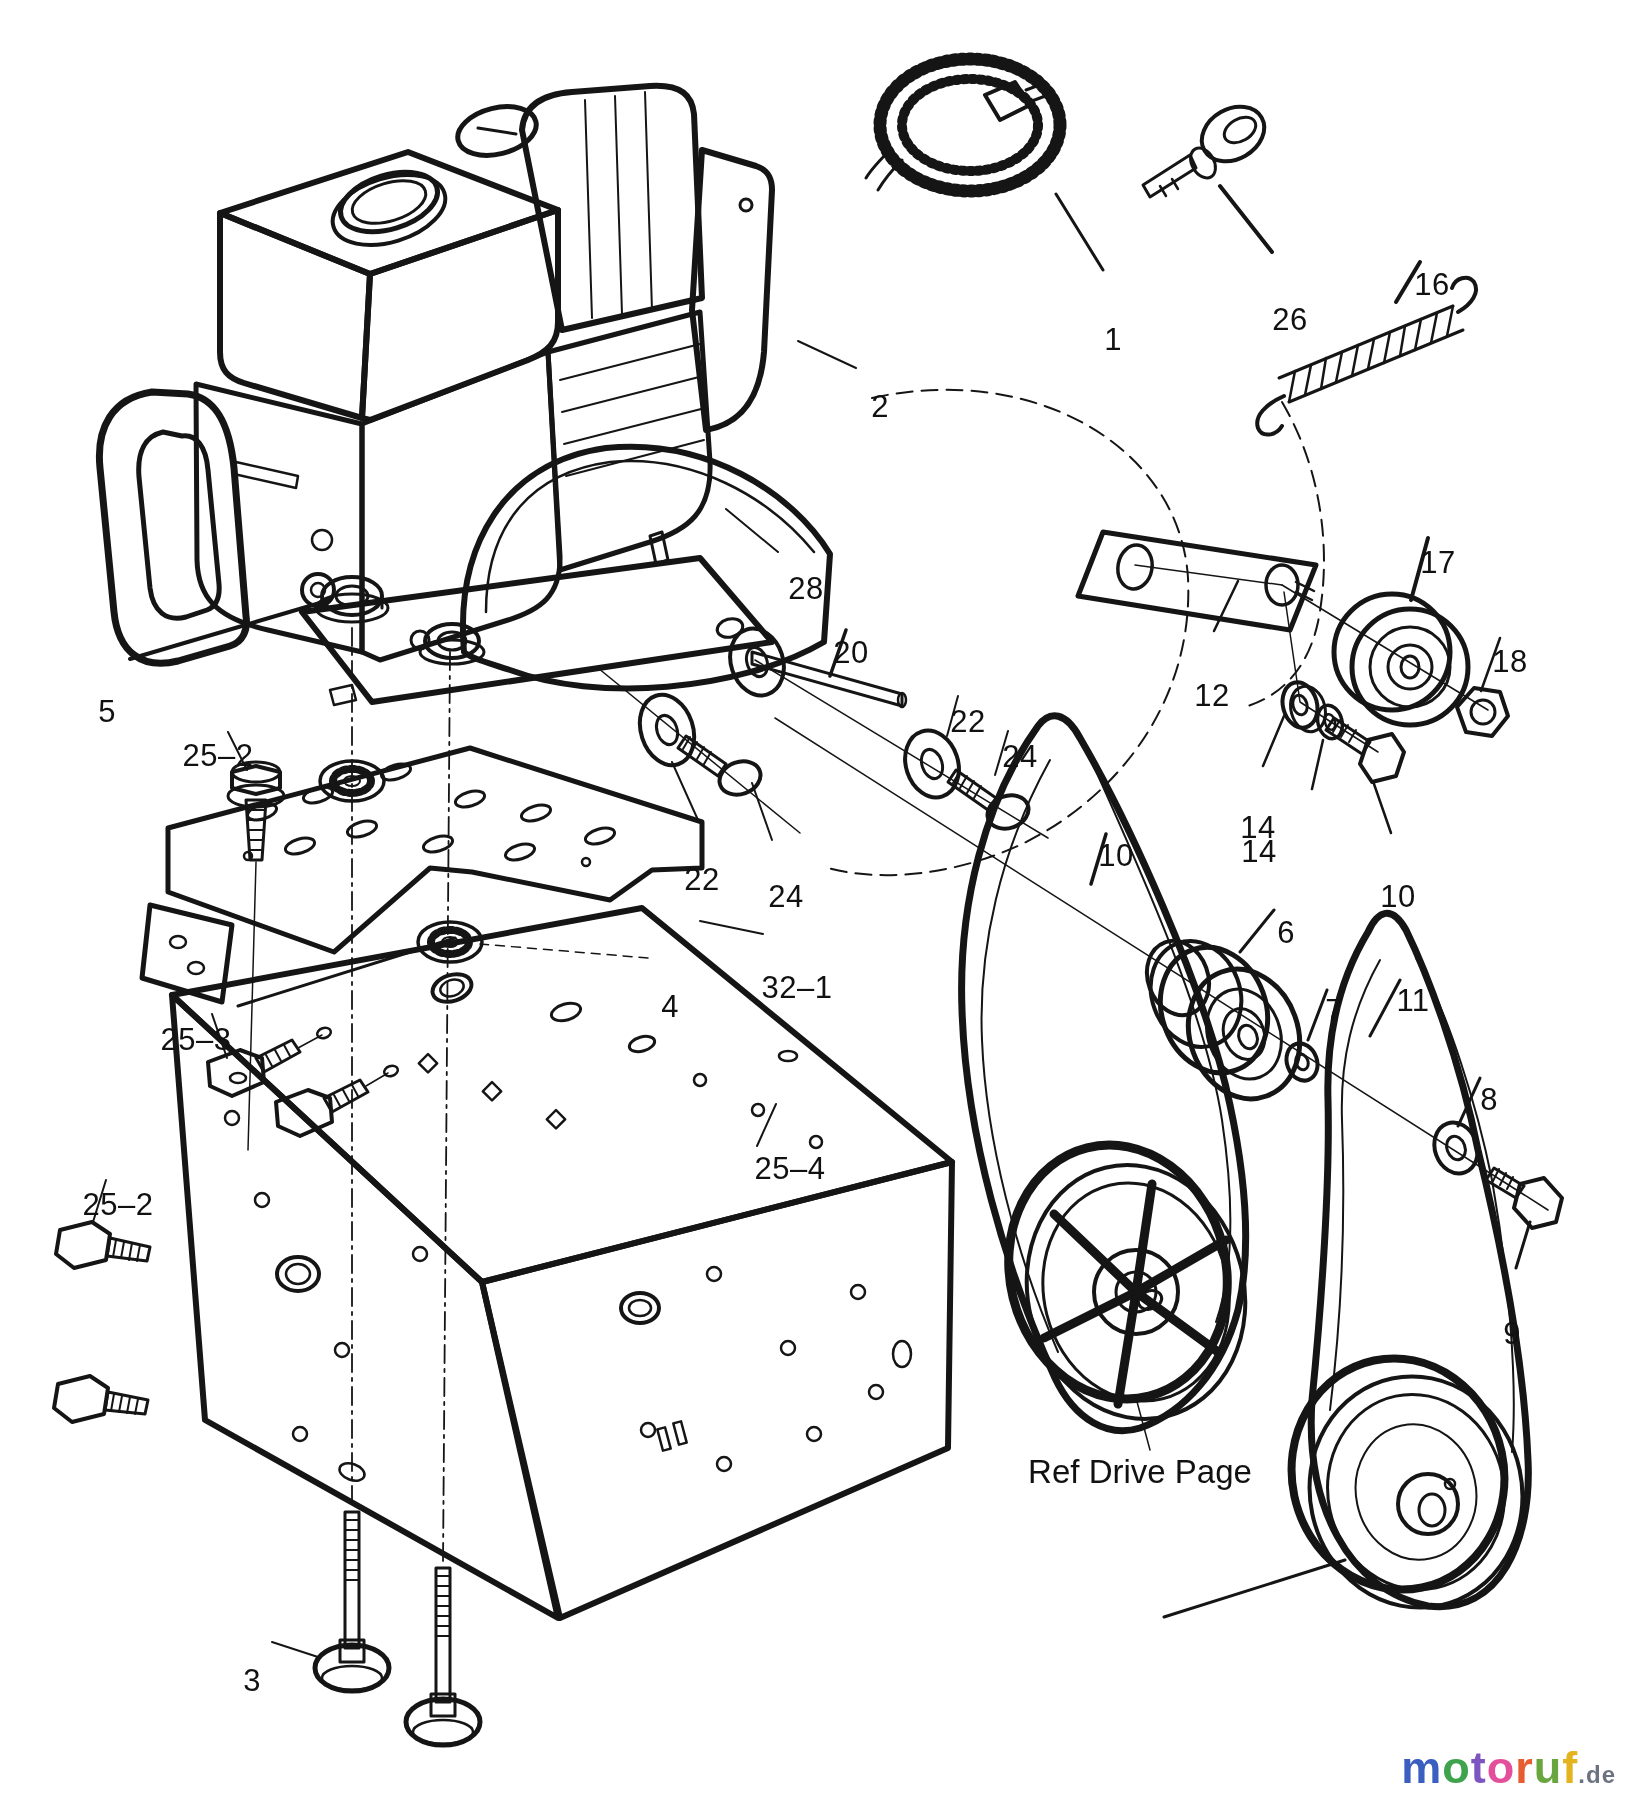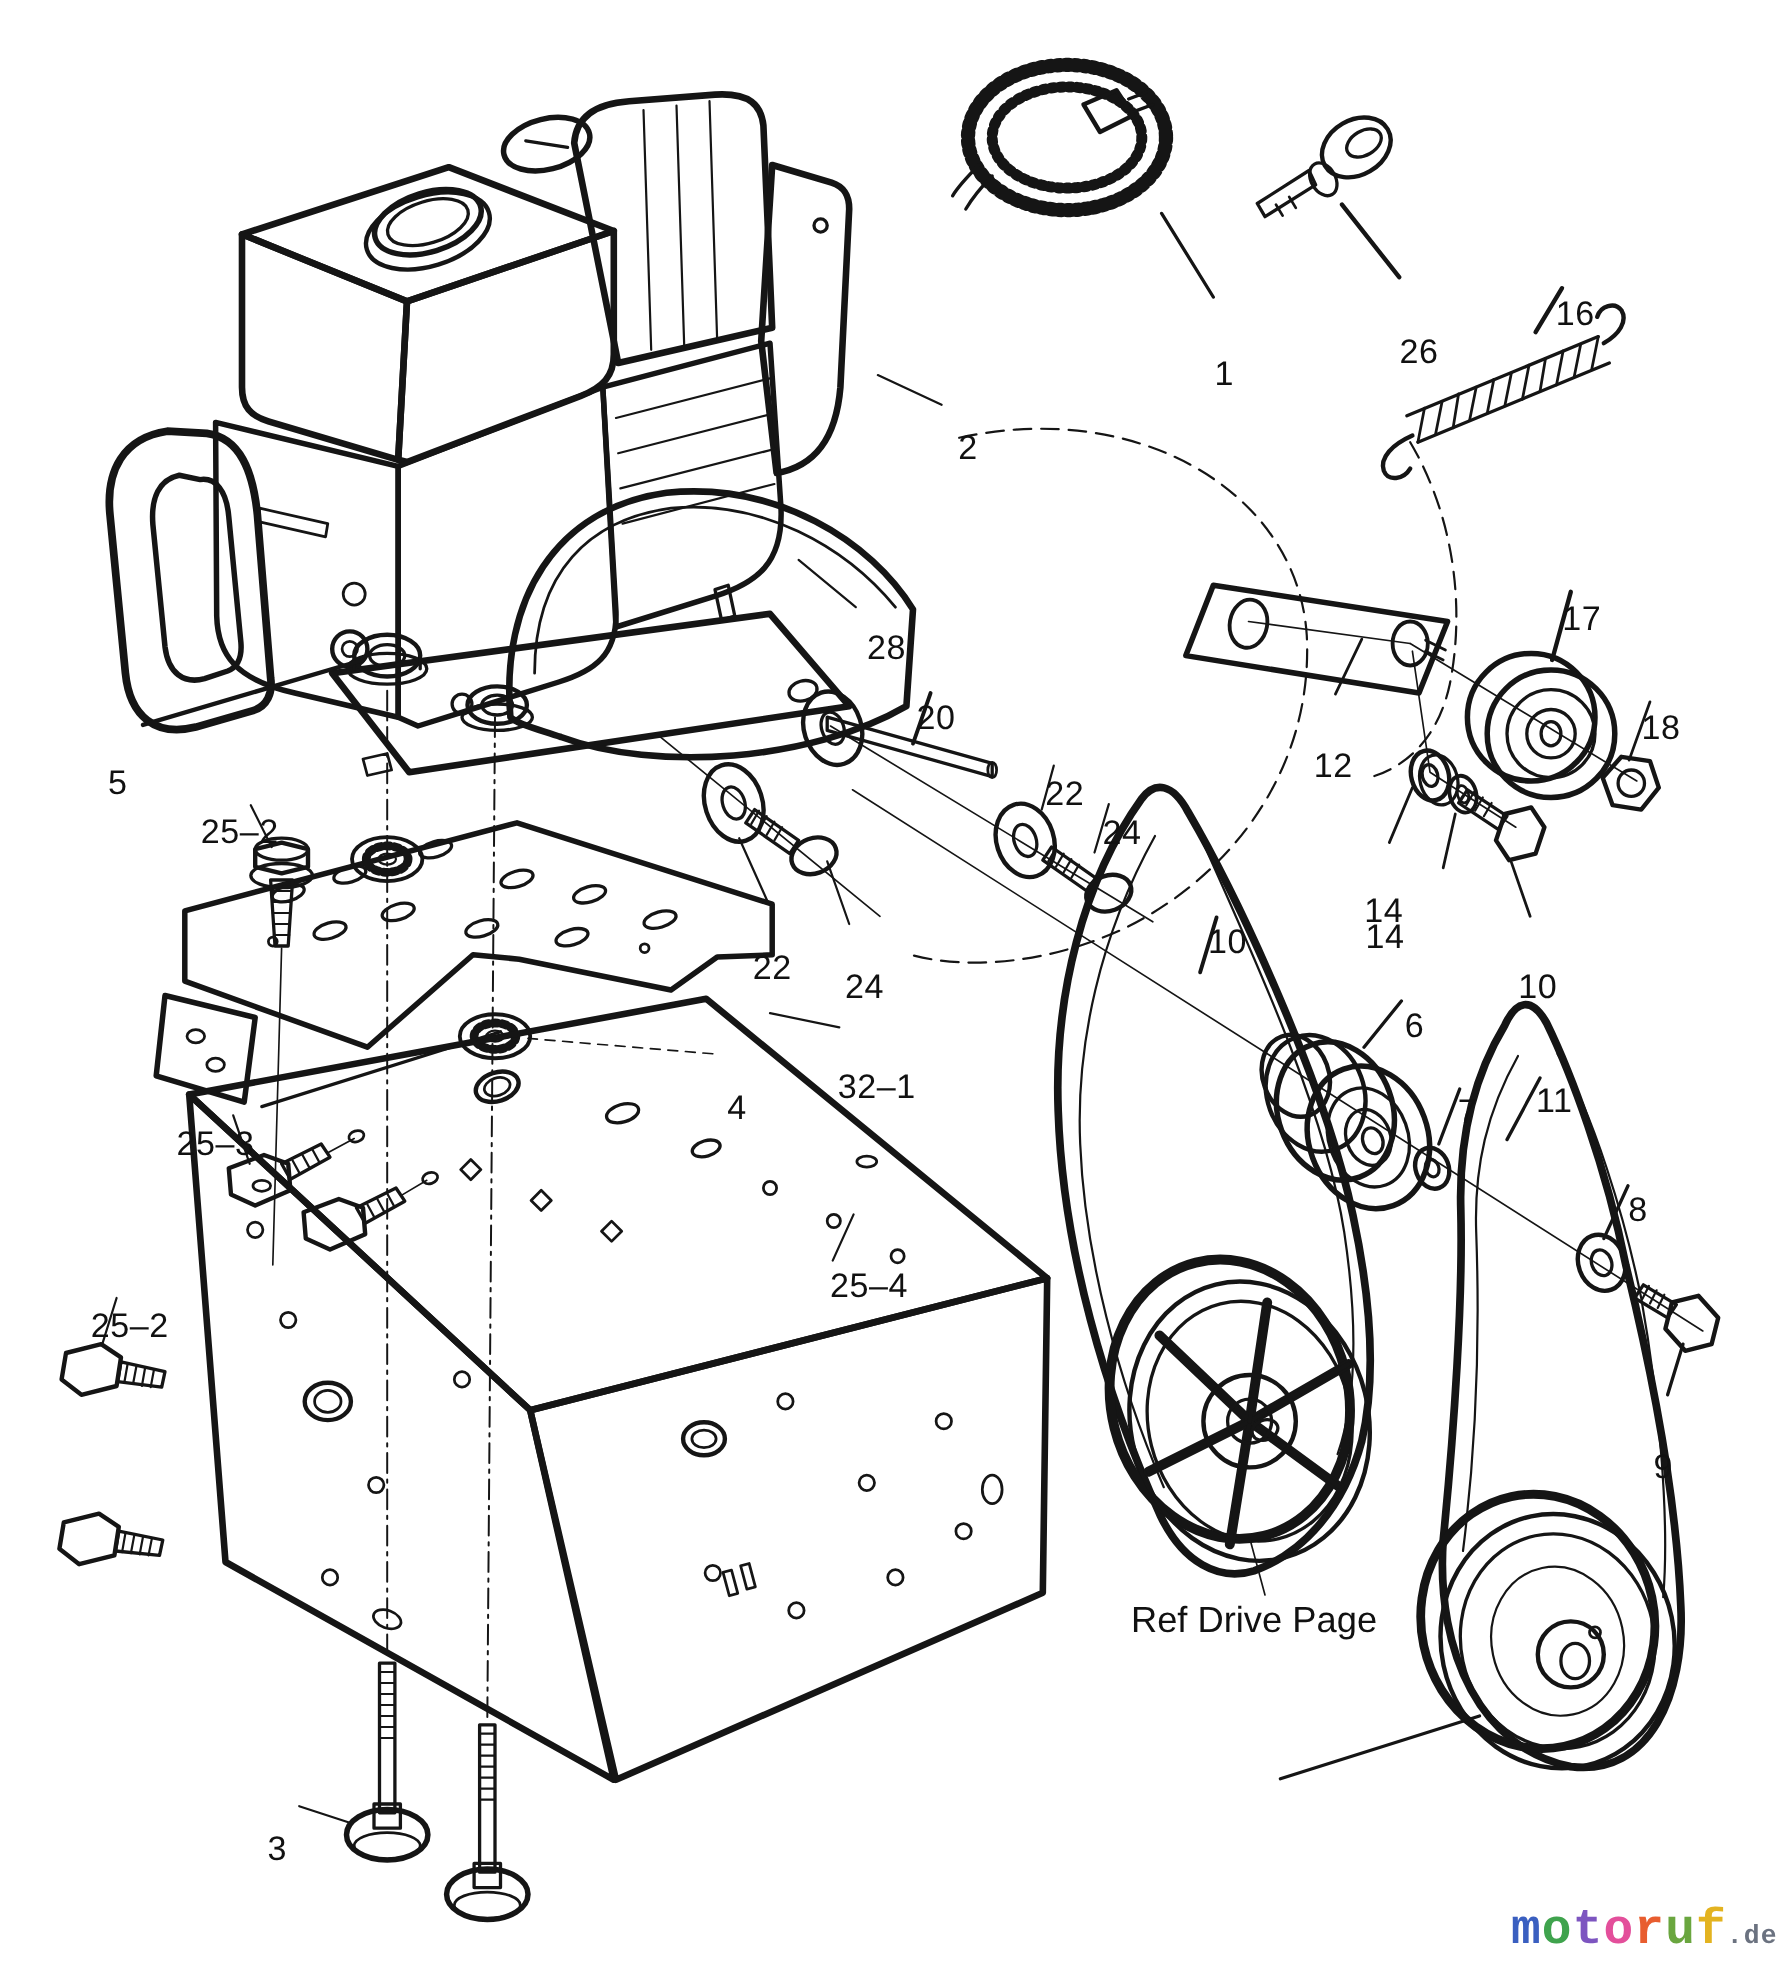--- a/index.html
+++ b/index.html
@@ -11,22 +11,22 @@
   svg *{stroke:#151515;fill:none;stroke-linecap:round;stroke-linejoin:round;}
   .callout{
     position:absolute;transform:translate(-50%,-50%);
     font-size:31px;color:#111;white-space:nowrap;letter-spacing:.5px;margin-top:44px;
   }
   .note{
     position:absolute;transform:translate(-50%,-50%);
     font-size:33px;color:#111;text-align:left;line-height:1.2;white-space:nowrap;
   }
   .watermark{
-    position:absolute;right:10px;bottom:20px;
-    font-family:Liberation Mono, monospace;font-weight:bold;font-size:45px;
+    position:absolute;right:10px;bottom:6px;
+    font-family:Liberation Sans, sans-serif;font-weight:bold;font-size:45px;
     letter-spacing:1px;
   }
   .watermark .suffix{font-size:24px;font-weight:bold;}
 </style>
 </head>
 <body>
 
 <div class="stage">
 
 <svg width="1626" height="1800" viewBox="0 0 1626 1800">

